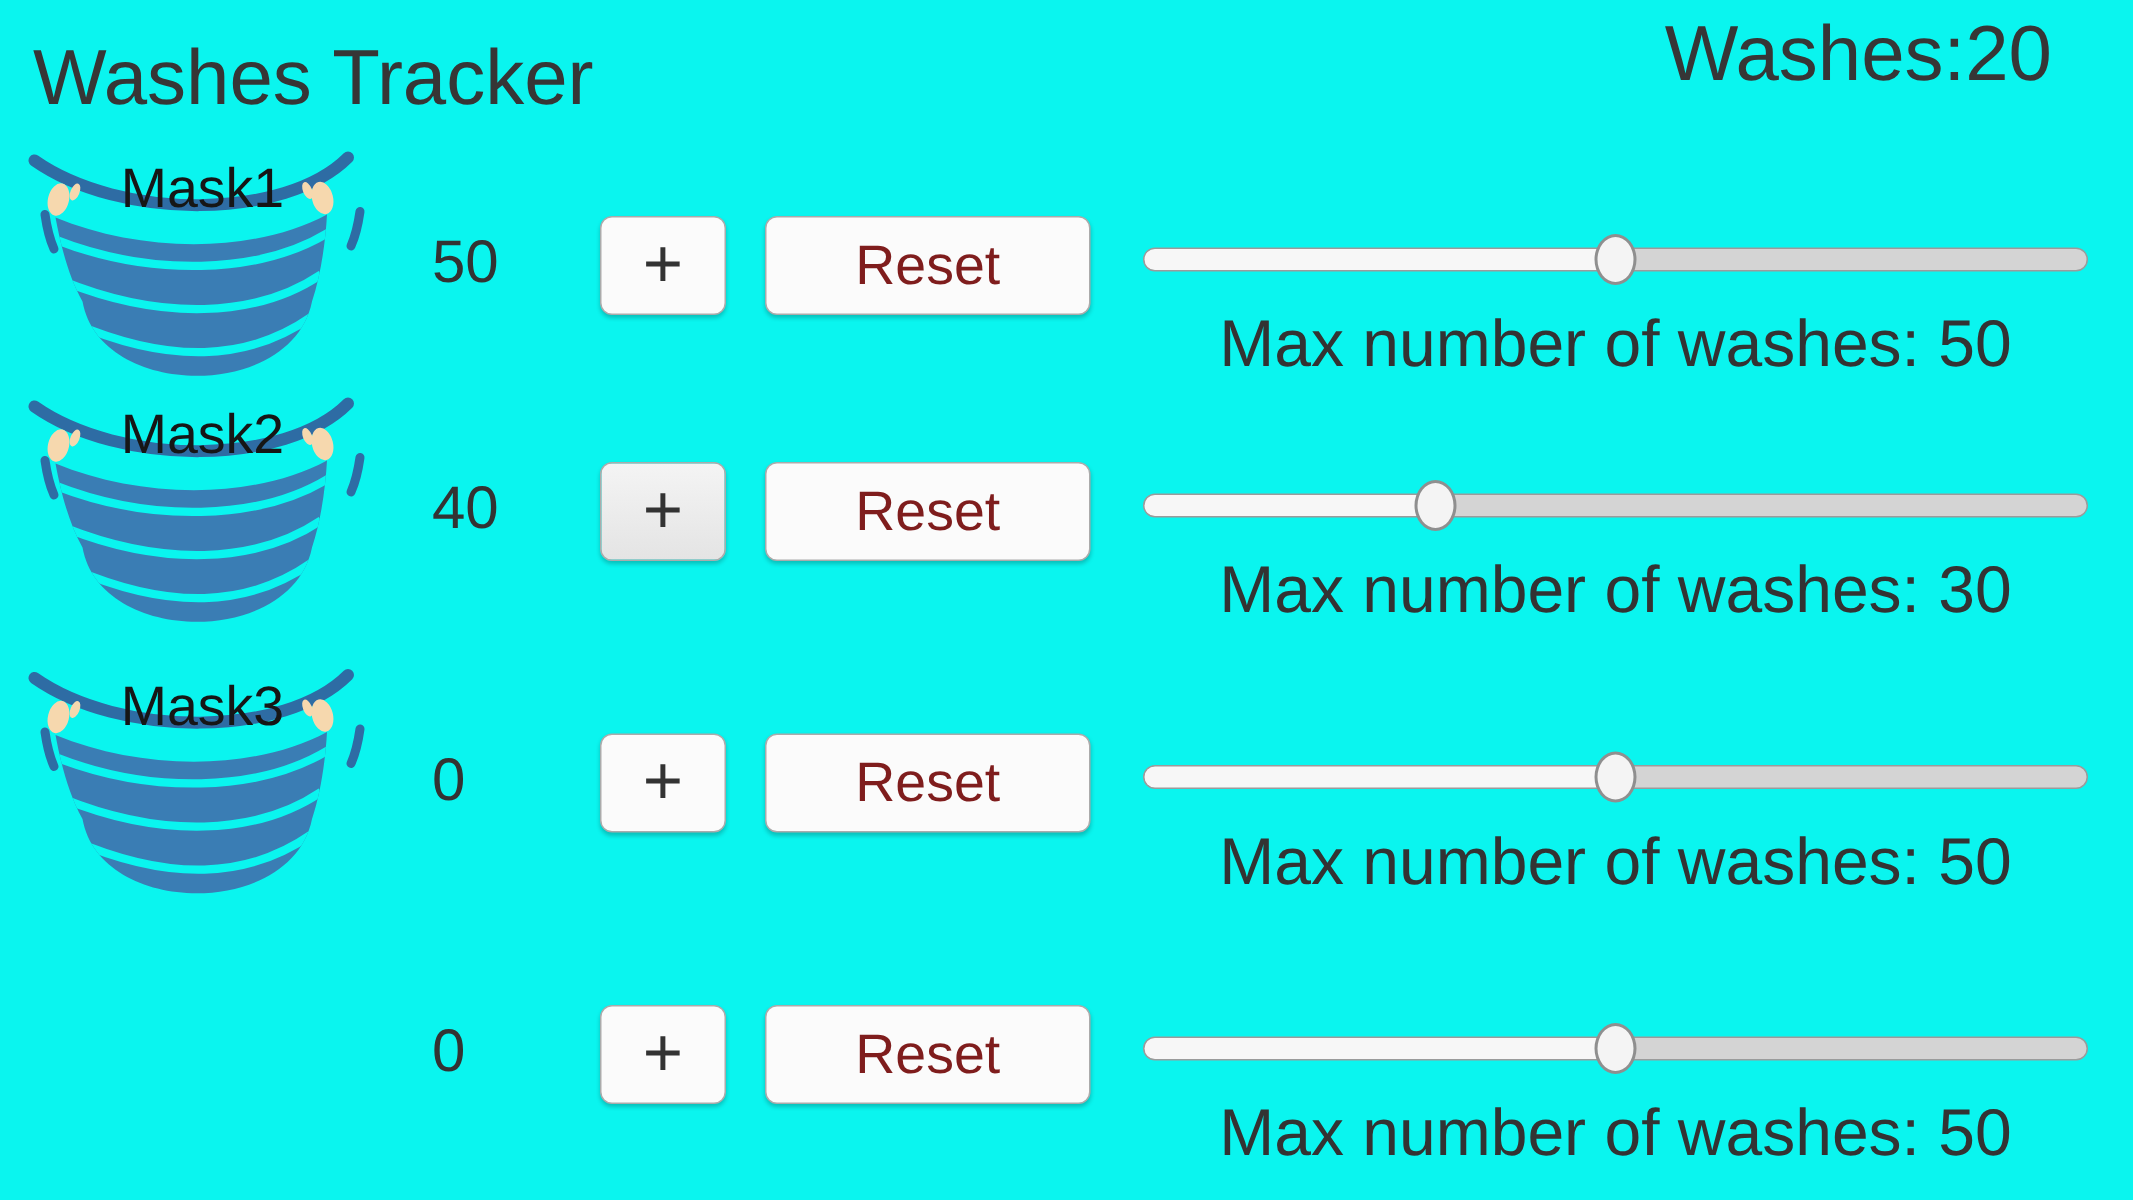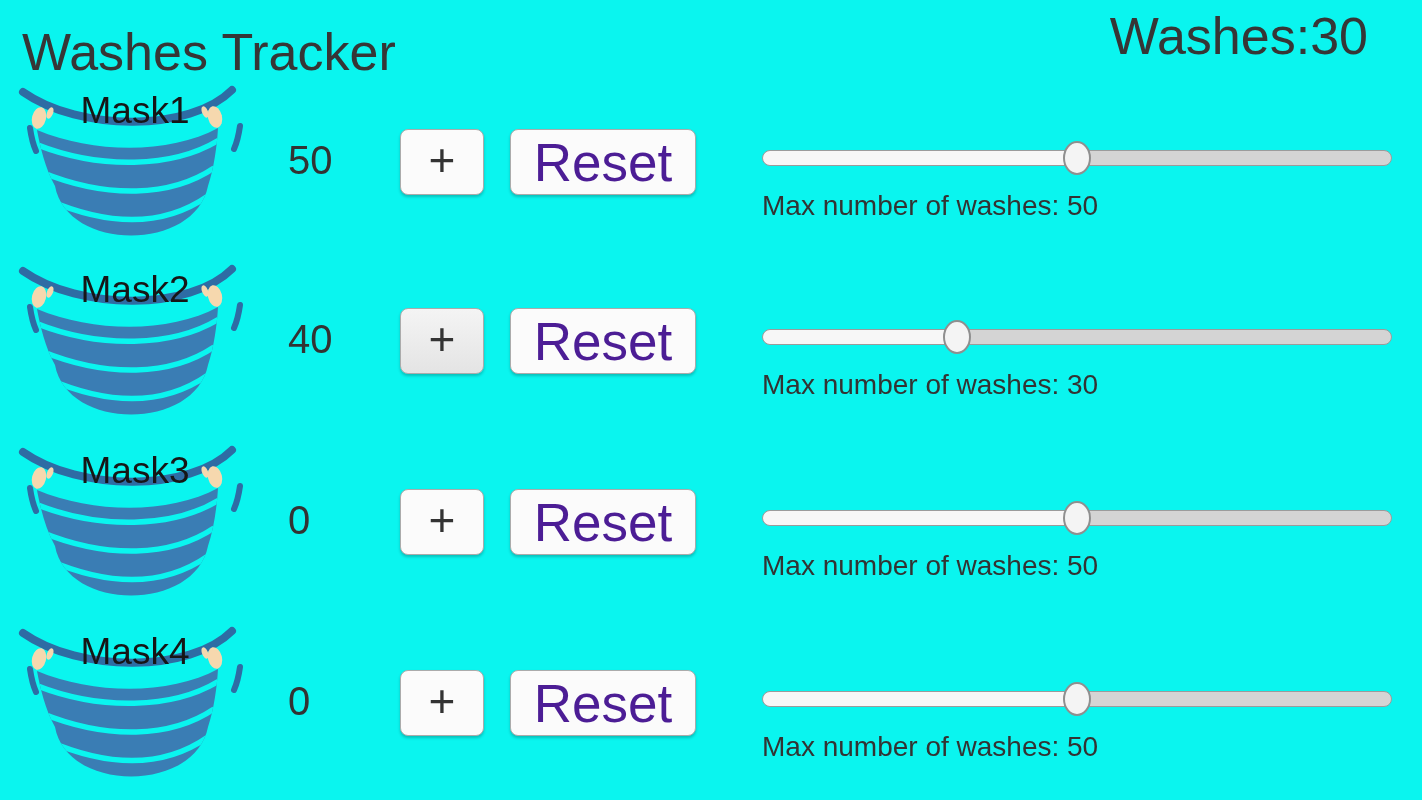--- a/index.html
+++ b/index.html
@@ -18,21 +18,21 @@
     position: absolute; left: 22px; top: 6px;
     font-size: 52px; color: #363636; margin-top: 16px;
   }
   .points {
     position: absolute; right: 54px; top: 6px;
     font-size: 52px; color: #363636;
   }
 
   
   .row { position: absolute; left: 0; right: 0; height: 181px; }
-  .row-0 { top: 80px; padding-left: 44px; }
+  .row-0 { top: 95px; padding-left: 44px; }
   .row-1 { top: 259px; }
   .row-2 { top: 440px; text-decoration: underline; }
   .row-3 { top: 621px; }
 
   .mask-wrap { position: absolute; left: 15px; top: 0; width: 240px; height: 165px; }
   .mask-svg { position: absolute; left: 0; top: 0; width: 240px; height: 165px; }
   .mask-label {
     position: absolute; left: 0; right: 0; top: 10px;
     text-align: center; font-size: 37px; color: #161616;
   }
@@ -46,21 +46,21 @@
     font-family: "Liberation Sans", sans-serif;
     position: absolute; top: 49px; height: 66px;
     background: #FBFBFB;
     border: 1px solid #ABABAB;
     border-radius: 8px;
     box-shadow: 0 2px 3px rgba(0,0,0,0.22);
     color: #333; cursor: pointer;
   }
   .plus-btn { left: 400px; width: 84px; font-size: 46px; font-weight: 400; padding-bottom: 6px; }
   .plus-btn.shaded { background: linear-gradient(#F4F4F4, #E4E4E4); }
-  .reset-btn { left: 510px; width: 186px; font-size: 53px; color: #4c1d95; }
+  .reset-btn { left: 510px; width: 217px; font-size: 37px; color: #7f1d1d; }
 
   .slider {
     position: absolute; left: 762px; top: 63px;
     width: 630px; height: 30px;
   }
   .track {
     position: absolute; left: 0; right: 0; top: 7px; height: 14px;
     background: #D4D4D4;
     border: 1px solid #9B9B9B;
     border-radius: 8px;
@@ -76,21 +76,21 @@
     position: absolute; top: -2px;
     width: 28px; height: 34px;
     background: #F4F4F4;
     border: 2px solid #8F8F8F;
     border-radius: 50%;
     transform: translateX(-50%);
     box-sizing: border-box;
   }
   .max-label {
     position: absolute; left: 762px; top: 110px; width: 630px;
-    font-size: 28px; color: #333;
+    text-align: center; font-size: 44px; color: #333;
   }
 </style>
 </head>
 <body>
 
 <svg width="0" height="0" style="position:absolute" aria-hidden="true">
   <defs>
     <clipPath id="mask-body-clip">
       <path d="M 22 50 C 80 74, 155 74, 203 48 C 202 66, 199 88, 193 106 C 180 172, 52 172, 40 106 C 30 88, 25 66, 22 50 Z"></path>
     </clipPath>
@@ -109,21 +109,21 @@
         <path d="M 33 120 C 98 148, 150 146, 193 116"></path>
         <path d="M 44 146 C 102 174, 142 172, 185 142"></path>
       </g>
     </g>
   </defs>
 </svg>
 
 <div class="app">
 
   <div class="title">Washes Tracker</div>
-  <div class="points"><span>Washes:</span><span>30</span></div>
+  <div class="points"><span>Washes:</span><span>20</span></div>
 
   <div class="row row-0">
     <div class="mask-wrap">
       <svg class="mask-svg" viewBox="0 0 240 165">
           <use href="#mask-art"></use>
         </svg>
       <span class="mask-label">Mask1</span>
     </div>
     <div class="count">50</div>
     <button class="plus-btn">+</button>
@@ -169,26 +169,20 @@
     <div class="slider">
       <div class="track">
         <div class="fill" style="width: 50%;"></div>
       </div>
       <div class="thumb" style="left: 50%;"></div>
     </div>
     <div class="max-label">Max number of washes: 50</div>
   </div>
 
   <div class="row row-3">
-    <div class="mask-wrap">
-      <svg class="mask-svg" viewBox="0 0 240 165">
-          <use href="#mask-art"></use>
-        </svg>
-      <span class="mask-label">Mask4</span>
-    </div>
     <div class="count">0</div>
     <button class="plus-btn">+</button>
     <button class="reset-btn">Reset</button>
     <div class="slider">
       <div class="track">
         <div class="fill" style="width: 50%;"></div>
       </div>
       <div class="thumb" style="left: 50%;"></div>
     </div>
     <div class="max-label">Max number of washes: 50</div>

